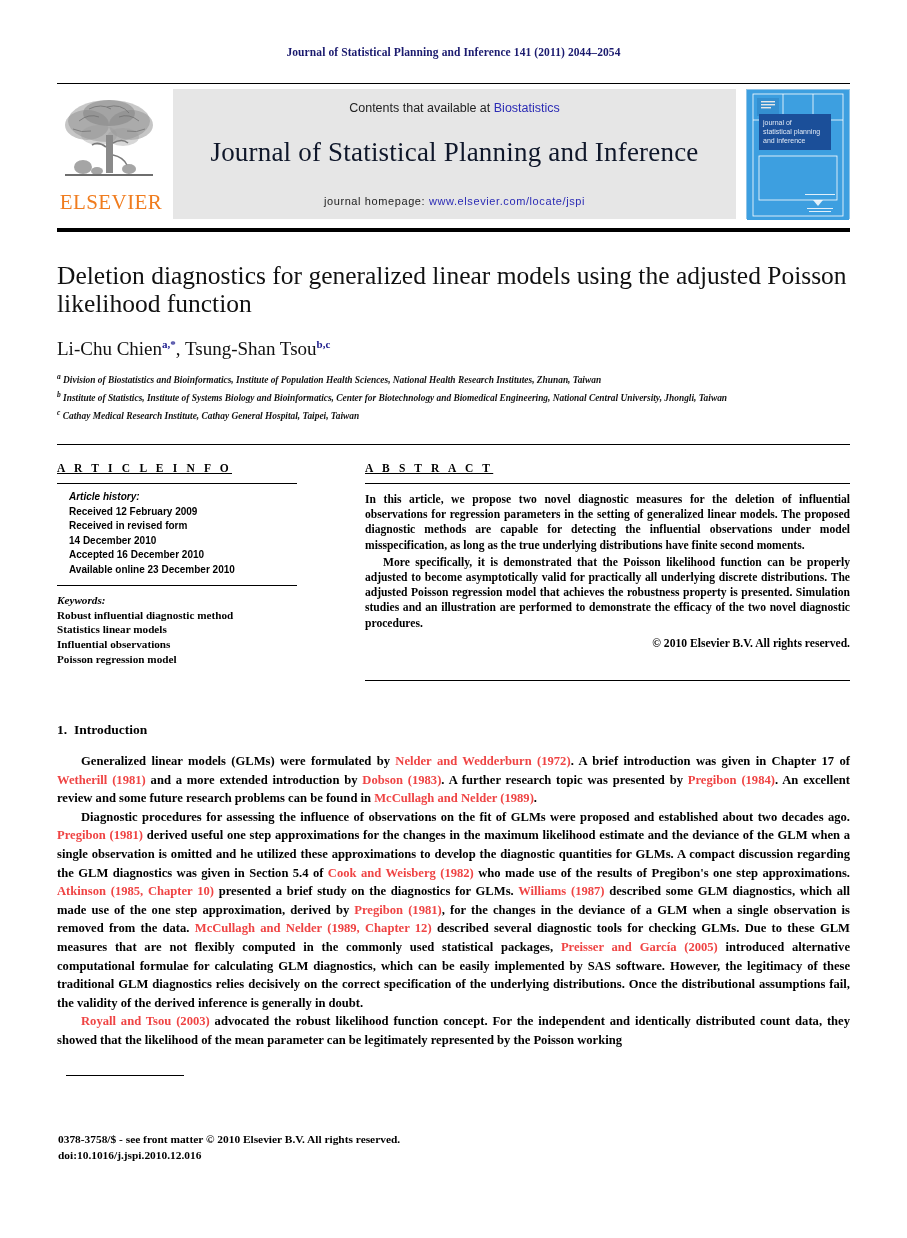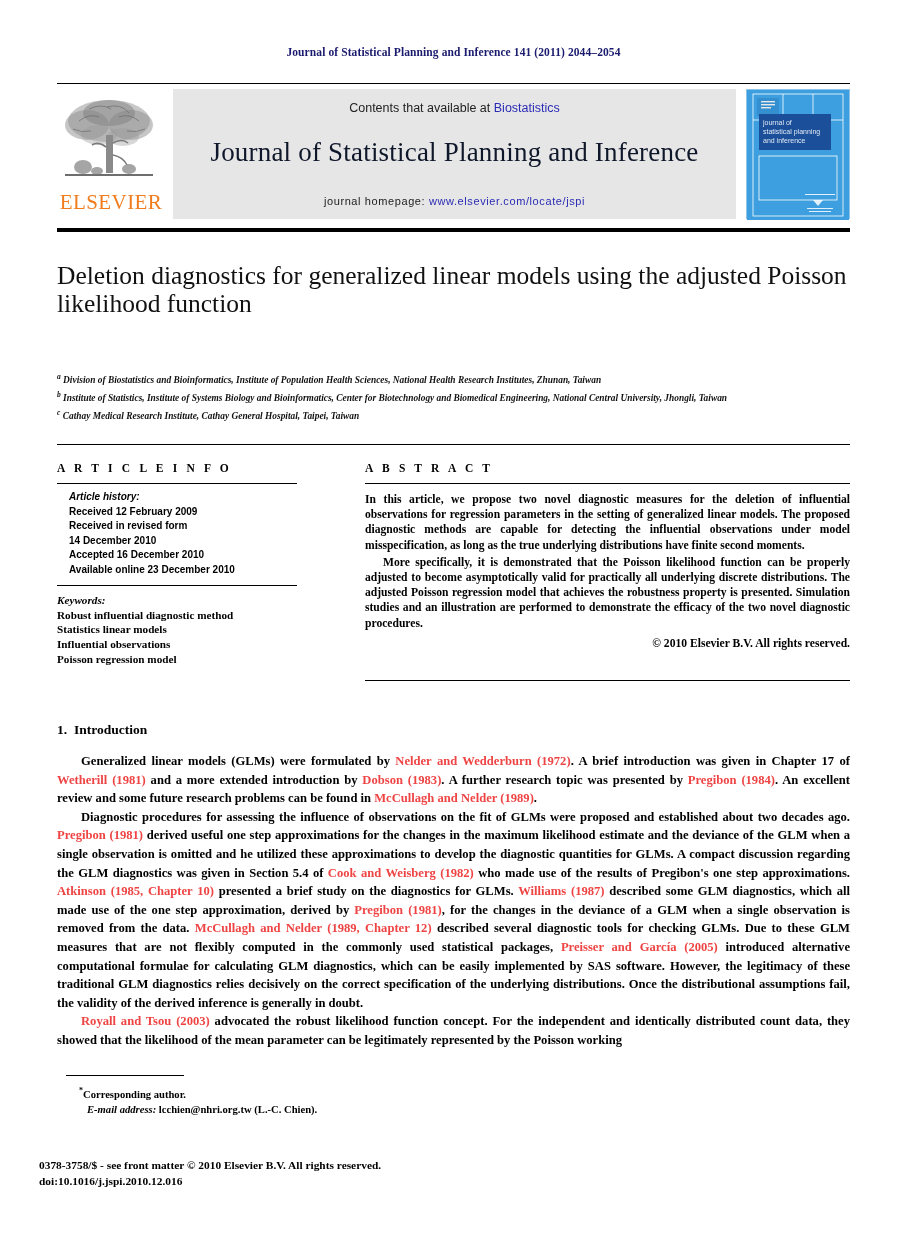--- a/index.html
+++ b/index.html
@@ -169,20 +169,21 @@
   .col-info { position: absolute; left: 57px; top: 462px; width: 240px; }
   .col-abs  { position: absolute; left: 365px; top: 462px; width: 485px; }
 
   .sec-head {
     font-family: "Liberation Serif", serif;
     font-weight: bold;
     font-size: 11.5px;
     letter-spacing: 3.2px;
     color: #000;
     margin-bottom: 9px;
+    text-decoration: underline;
   }
   .rule-thin { height: 1px; background: #000; width: 100%; }
   .rule-thick { height: 1.6px; background: #000; width: 100%; }
 
   .hist-block {
     font-family: Liberation Sans, sans-serif;
     font-weight: bold;
     font-size: 10px;
     line-height: 14.6px;
     padding-top: 6px;
@@ -262,27 +263,26 @@
     font-size: 10.6px;
     line-height: 15px;
   }
   .footnotes .fn1 { padding-left: 22px; }
   .footnotes .fn1 sup { font-size: 8px; }
   .footnotes .fn2 { padding-left: 30px; }
   .footnotes .fn2 .ital { font-style: italic; }
 
   .issn-block {
     position: absolute;
-    left: 39px; top: 1131px;
+    left: 58px; top: 1131px;
     width: 500px;
     font-family: "Liberation Serif", serif;
     font-weight: bold;
     font-size: 11.4px;
     line-height: 16px;
-    margin-top: 26px;
   }
 </style>
 </head>
 <body>
 
 <div class="page">
 
   <div class="running-head">Journal of Statistical Planning and Inference 141 (2011) 2044–2054</div>
 
   <div class="masthead">
@@ -358,20 +358,23 @@
           </g>
         </svg>
       </div>
 
     </div>
   </div>
   <div class="masthead-rule"></div>
 
   <div class="title-block">
     <h1 class="paper-title">Deletion diagnostics for generalized linear models using the adjusted Poisson likelihood function</h1>
+    <div class="authors">
+      <span>Li-Chu Chien</span><sup>a,*</sup><span>, </span><span>Tsung-Shan Tsou</span><sup>b,c</sup>
+    </div>
   </div>
 
   <div class="affiliations">
     <div class="aff"><sup>a</sup> <span>Division of Biostatistics and Bioinformatics, Institute of Population Health Sciences, National Health Research Institutes, Zhunan, Taiwan</span></div>
     <div class="aff"><sup>b</sup> <span>Institute of Statistics, Institute of Systems Biology and Bioinformatics, Center for Biotechnology and Biomedical Engineering, National Central University, Jhongli, Taiwan</span></div>
     <div class="aff"><sup>c</sup> <span>Cathay Medical Research Institute, Cathay General Hospital, Taipei, Taiwan</span></div>
   </div>
 
   <div class="info-abs-top-rule"></div>
 
@@ -411,23 +414,19 @@
     <span>1.</span>&nbsp;&nbsp;<span>Introduction</span>
   </div>
 
   <div class="body-text">
     <p><span>Generalized linear models (GLMs) were formulated by </span><span class="cite">Nelder and Wedderburn (1972)</span><span>. A brief introduction was given in Chapter 17 of </span><span class="cite">Wetherill (1981)</span><span> and a more extended introduction by </span><span class="cite">Dobson (1983)</span><span>. A further research topic was presented by </span><span class="cite">Pregibon (1984)</span><span>. An excellent review and some future research problems can be found in </span><span class="cite">McCullagh and Nelder (1989)</span><span>.</span></p>
     <p><span>Diagnostic procedures for assessing the influence of observations on the fit of GLMs were proposed and established about two decades ago. </span><span class="cite">Pregibon (1981)</span><span> derived useful one step approximations for the changes in the maximum likelihood estimate and the deviance of the GLM when a single observation is omitted and he utilized these approximations to develop the diagnostic quantities for GLMs. A compact discussion regarding the GLM diagnostics was given in Section 5.4 of </span><span class="cite">Cook and Weisberg (1982)</span><span> who made use of the results of Pregibon's one step approximations. </span><span class="cite">Atkinson (1985, Chapter 10)</span><span> presented a brief study on the diagnostics for GLMs. </span><span class="cite">Williams (1987)</span><span> described some GLM diagnostics, which all made use of the one step approximation, derived by </span><span class="cite">Pregibon (1981)</span><span>, for the changes in the deviance of a GLM when a single observation is removed from the data. </span><span class="cite">McCullagh and Nelder (1989, Chapter 12)</span><span> described several diagnostic tools for checking GLMs. Due to these GLM measures that are not flexibly computed in the commonly used statistical packages, </span><span class="cite">Preisser and García (2005)</span><span> introduced alternative computational formulae for calculating GLM diagnostics, which can be easily implemented by SAS software. However, the legitimacy of these traditional GLM diagnostics relies decisively on the correct specification of the underlying distributions. Once the distributional assumptions fail, the validity of the derived inference is generally in doubt.</span></p>
     <p><span class="cite">Royall and Tsou (2003)</span><span> advocated the robust likelihood function concept. For the independent and identically distributed count data, they showed that the likelihood of the mean parameter can be legitimately represented by the Poisson working</span></p>
   </div>
 
   <div class="footnote-rule"></div>
-  <div class="footnotes">
-    <div class="fn1"><sup>*</sup><span>Corresponding author.</span></div>
-    <div class="fn2"><span class="ital">E-mail address:</span> <span>lcchien@nhri.org.tw (L.-C. Chien).</span></div>
-  </div>
 
   <div class="issn-block">
     <div>0378-3758/$ - see front matter © 2010 Elsevier B.V. All rights reserved.</div>
     <div>doi:10.1016/j.jspi.2010.12.016</div>
   </div>
 
 </div>
 
 </body></html>

